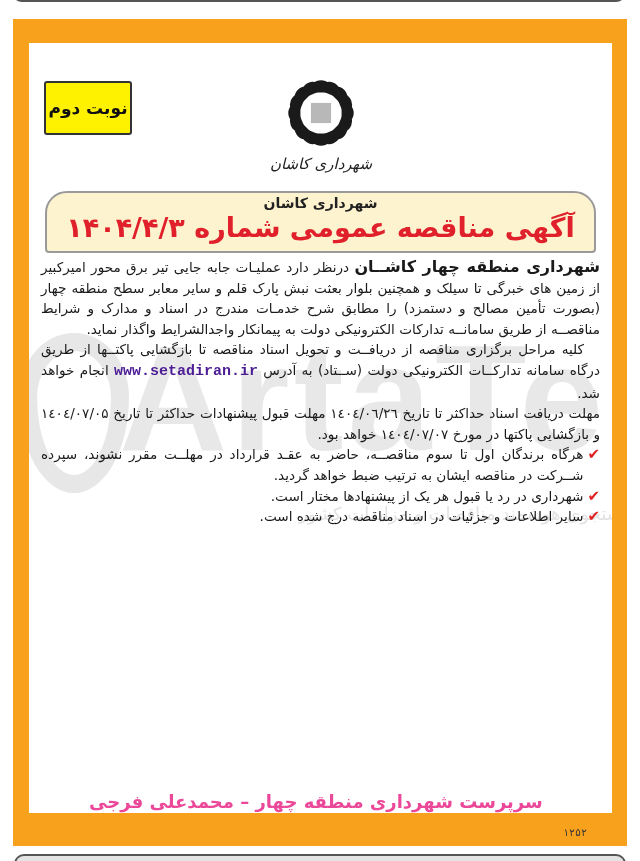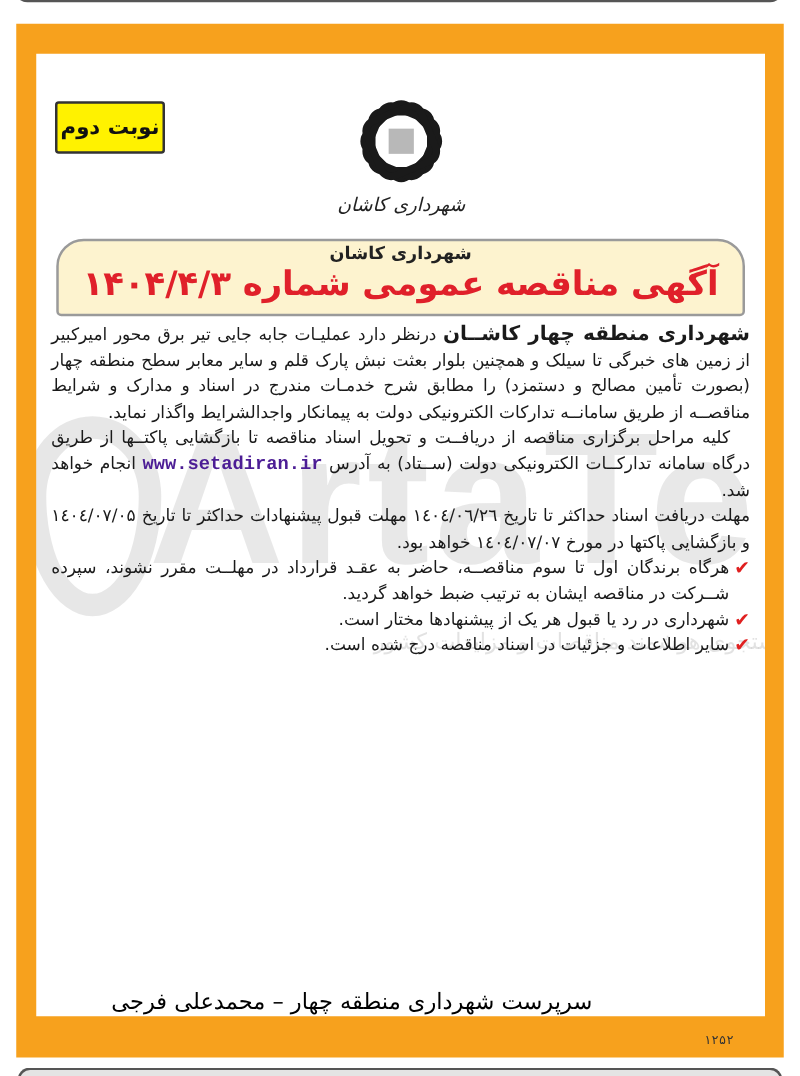--- a/index.html
+++ b/index.html
@@ -36,21 +36,21 @@
       position: absolute; left: 120px; top: -10px;
       font-family: "Liberation Sans", sans-serif; font-weight: bold;
       font-size: 150px; letter-spacing: 4px; color: rgba(150,150,150,0.22); line-height: 1;
     }
     .watermark-sub {
       position: absolute; left: 300px; top: 170px; direction: rtl;
       font-size: 18px; color: rgba(150,150,150,0.28); white-space: nowrap;
     }
 
     .round-badge {
-      position: absolute; left: 15px; top: 38px; width: 88px; height: 42px;
+      position: absolute; left: 15px; top: 38px; width: 88px; height: 54px;
       background: #fff200; border: 2px solid #333; border-radius: 3px;
       display: flex; align-items: center; justify-content: center;
       direction: rtl; font-weight: bold; font-size: 17px; color: #111; z-index: 2;
     }
 
     .logo {
       position: absolute; left: 250px; top: 28px; width: 84px; height: 84px; z-index: 2;
     }
     .logo-caption {
       position: absolute; left: 240px; top: 112px; width: 104px; text-align: center;
@@ -85,21 +85,21 @@
       direction: ltr; unicode-bidi: embed;
     }
     .check-item { display: flex; align-items: flex-start; gap: 4px; }
     .check-icon { color: #e02020; font-weight: bold; font-size: 15px; flex: 0 0 auto; line-height: 20px; }
     .check-text { flex: 1; }
     .phone-line { font-weight: bold; font-size: 15px; }
     .phone-num { direction: ltr; unicode-bidi: embed; font-size: 17px; }
 
     .signature {
       position: absolute; left: 60px; top: 748px; direction: rtl;
-      font-weight: normal; font-size: 18px; color: #000000; z-index: 2; white-space: nowrap;
+      font-weight: bold; font-size: 18px; color: #ec4899; z-index: 2; white-space: nowrap;
     }
     .ad-code {
       position: absolute; left: 550px; top: 808px; font-size: 10px; color: #333; z-index: 3; font-family: Liberation Mono, monospace;
     }
   </style>
 </head>
 <body>
 
 <div class="top-frame"></div>
 

